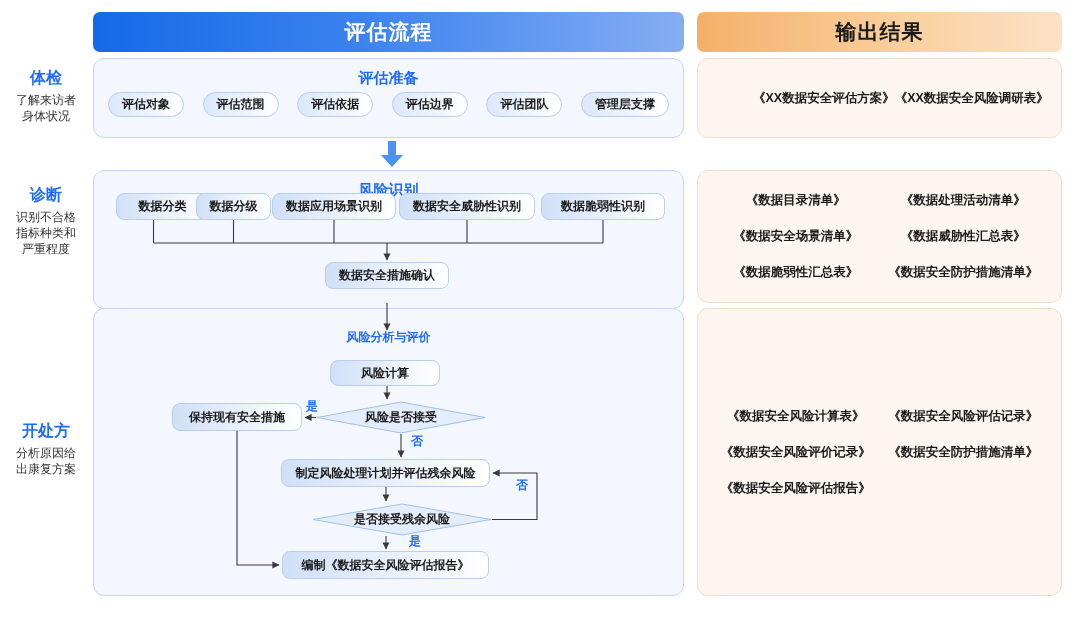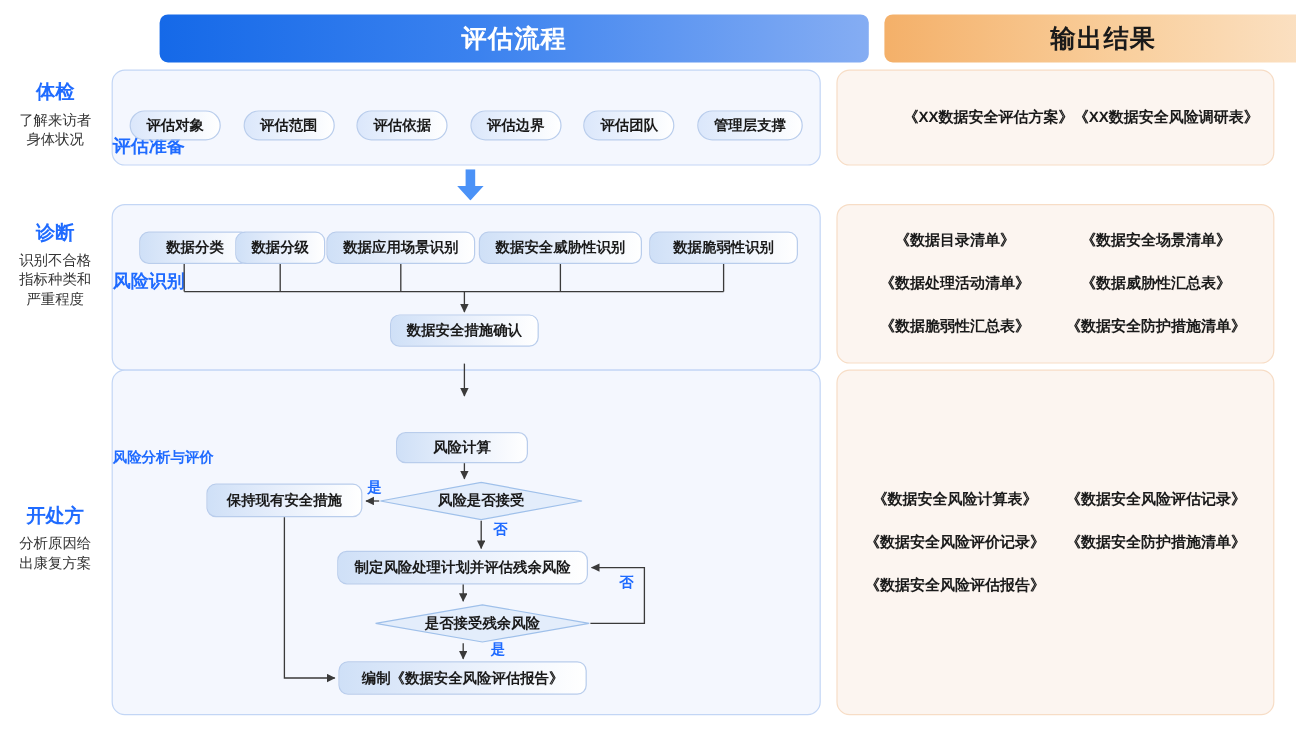--- a/index.html
+++ b/index.html
@@ -22,21 +22,20 @@
   .hdr {
     position: absolute;
     height: 40px;
     border-radius: 7px;
     display: flex;
     align-items: center;
     justify-content: center;
     font-size: 21px;
     font-weight: bold;
     letter-spacing: 1px;
-    margin-left: 40px;
   }
   #hdr-process {
     left: 93px; top: 12px; width: 591px;
     background: linear-gradient(to right, #1569e8 0%, #3b82ef 45%, #85adf3 100%);
     color: #ffffff;
   }
   #hdr-output {
     left: 697px; top: 12px; width: 365px;
     background: linear-gradient(to right, #f4b069 0%, #f9cf9d 55%, #fbe2c6 100%);
     color: #1a1a1a;
@@ -74,24 +73,24 @@
     border-radius: 11px;
     box-sizing: border-box;
   }
   #panel-prep   { top: 58px;  width: 591px; height: 80px; }
   #panel-ident  { top: 170px; width: 591px; height: 139px; }
   #panel-risk   { top: 308px; width: 591px; height: 288px; }
 
   .panel-title {
     position: absolute;
     left: 0; right: 0;
+    text-align: center;
     color: #1f6bff;
     font-size: 15px;
     font-weight: bold;
-    margin-top: 44px;
   }
 
   
   .pill-row {
     position: absolute;
     left: 14px; right: 14px;
     top: 33px;
     display: flex;
     justify-content: space-between;
     align-items: flex-end;
@@ -339,22 +338,22 @@
   <div class="opanel" id="opanel-1">
     <div class="odoc-grid">
       <div class="odoc">《XX数据安全评估方案》</div>
       <div class="odoc">《XX数据安全风险调研表》</div>
     </div>
   </div>
 
   <div class="opanel" id="opanel-2">
     <div class="odoc-grid">
       <div class="odoc">《数据目录清单》</div>
+      <div class="odoc">《数据处理活动清单》</div>
       <div class="odoc">《数据安全场景清单》</div>
-      <div class="odoc">《数据处理活动清单》</div>
       <div class="odoc">《数据威胁性汇总表》</div>
       <div class="odoc">《数据脆弱性汇总表》</div>
       <div class="odoc">《数据安全防护措施清单》</div>
     </div>
   </div>
 
   <div class="opanel" id="opanel-3">
     <div class="odoc-grid">
       <div class="odoc">《数据安全风险计算表》</div>
       <div class="odoc">《数据安全风险评估记录》</div>

